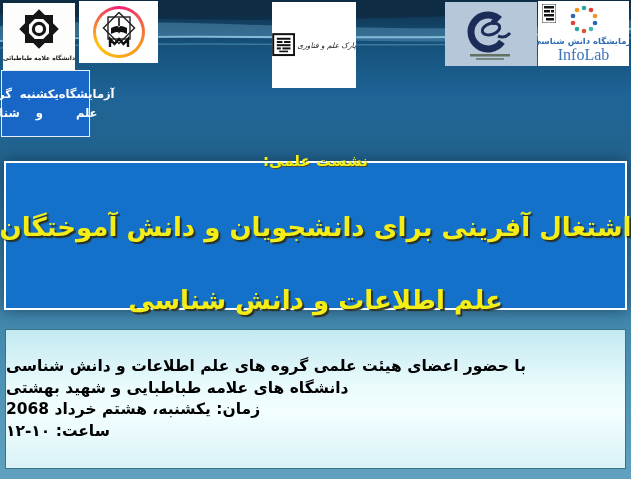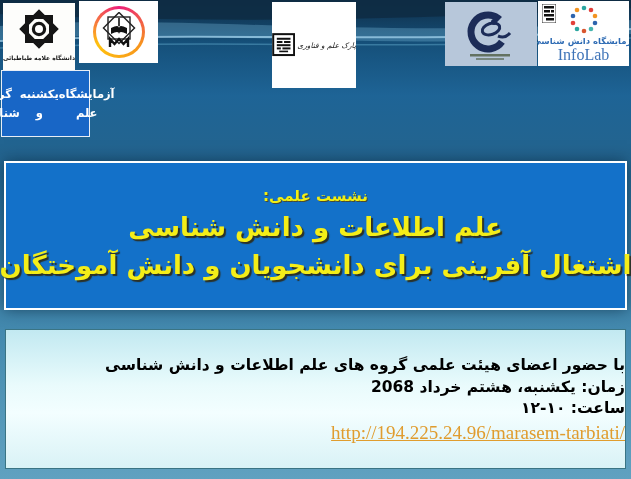--- a/index.html
+++ b/index.html
@@ -36,29 +36,29 @@
   
   .lab-label{position:absolute;left:1px;top:70px;width:89px;height:67px;box-sizing:border-box;
     background:#1866c6;border:1px solid #e8eef6;color:#fff;direction:rtl;
     display:flex;flex-direction:row;align-items:center;justify-content:center;
     font-size:11.5px;font-weight:bold;line-height:1.6;text-align:center;}
   
   .banner{position:absolute;left:4px;top:161px;width:623px;height:149px;box-sizing:border-box;
     background:#1371c9;border:2px solid #ffffff;
     box-shadow:0 0 14px rgba(4,24,44,.55);
     display:flex;flex-direction:column;align-items:center;justify-content:center;
-    direction:rtl;text-align:right;}
+    direction:rtl;text-align:right;gap:35px;}
   .banner-kicker{color:#f0ee14;font-size:15px;font-weight:bold;
     text-shadow:1px 1px 0 #4a4a33;margin-bottom:4px;}
   .banner-line{color:#f4ee18;font-size:26px;font-weight:bold;line-height:1.45;white-space:nowrap;
     text-shadow:2px 2px 1px rgba(45,45,30,.95);}
   
   .info{position:absolute;left:5px;top:329px;width:621px;height:140px;box-sizing:border-box;
     background:linear-gradient(180deg,#c2e9f1 0%,#e9fbfc 40%,#f3feff 60%,#d9f2f6 100%);
-    border:1px solid #3a7484;direction:rtl;text-align:right;color:#000;
+    border:1px solid #3a7484;direction:rtl;text-align:left;color:#000;
     display:flex;flex-direction:column;justify-content:center;
     font-size:15.5px;font-weight:bold;line-height:21.5px;}
   .info-link{display:block;direction:ltr;margin-top:2px;
     font-family:"Liberation Serif",serif;font-weight:normal;
     font-size:19px;color:#e09c2e;text-decoration:underline;cursor:pointer;}
 </style>
 </head>
 <body>
 
 <div class="slide">
@@ -154,24 +154,24 @@
   </div>
 
   <div class="lab-label">
     <div>آزمایشگاه علم</div>
     <div>یکشنبه و</div>
     <div>گروه شناسی</div>
   </div>
 
   <div class="banner">
     <div class="banner-kicker">نشست علمی:</div>
+    <div class="banner-line">اشتغال آفرینی برای دانشجویان و دانش آموختگان</div>
     <div class="banner-line">علم اطلاعات و دانش شناسی</div>
-    <div class="banner-line">اشتغال آفرینی برای دانشجویان و دانش آموختگان</div>
   </div>
 
   <div class="info">
     <div>با حضور اعضای هیئت علمی گروه های علم اطلاعات و دانش شناسی</div>
+    <div>دانشگاه های علامه طباطبایی و شهید بهشتی</div>
     <div>زمان: یکشنبه، هشتم خرداد 2068</div>
     <div>ساعت: ١٠-١٢</div>
-    <a class="info-link">http://194.225.24.96/marasem-tarbiati/</a>
   </div>
 
 </div>
 
 </body></html>

